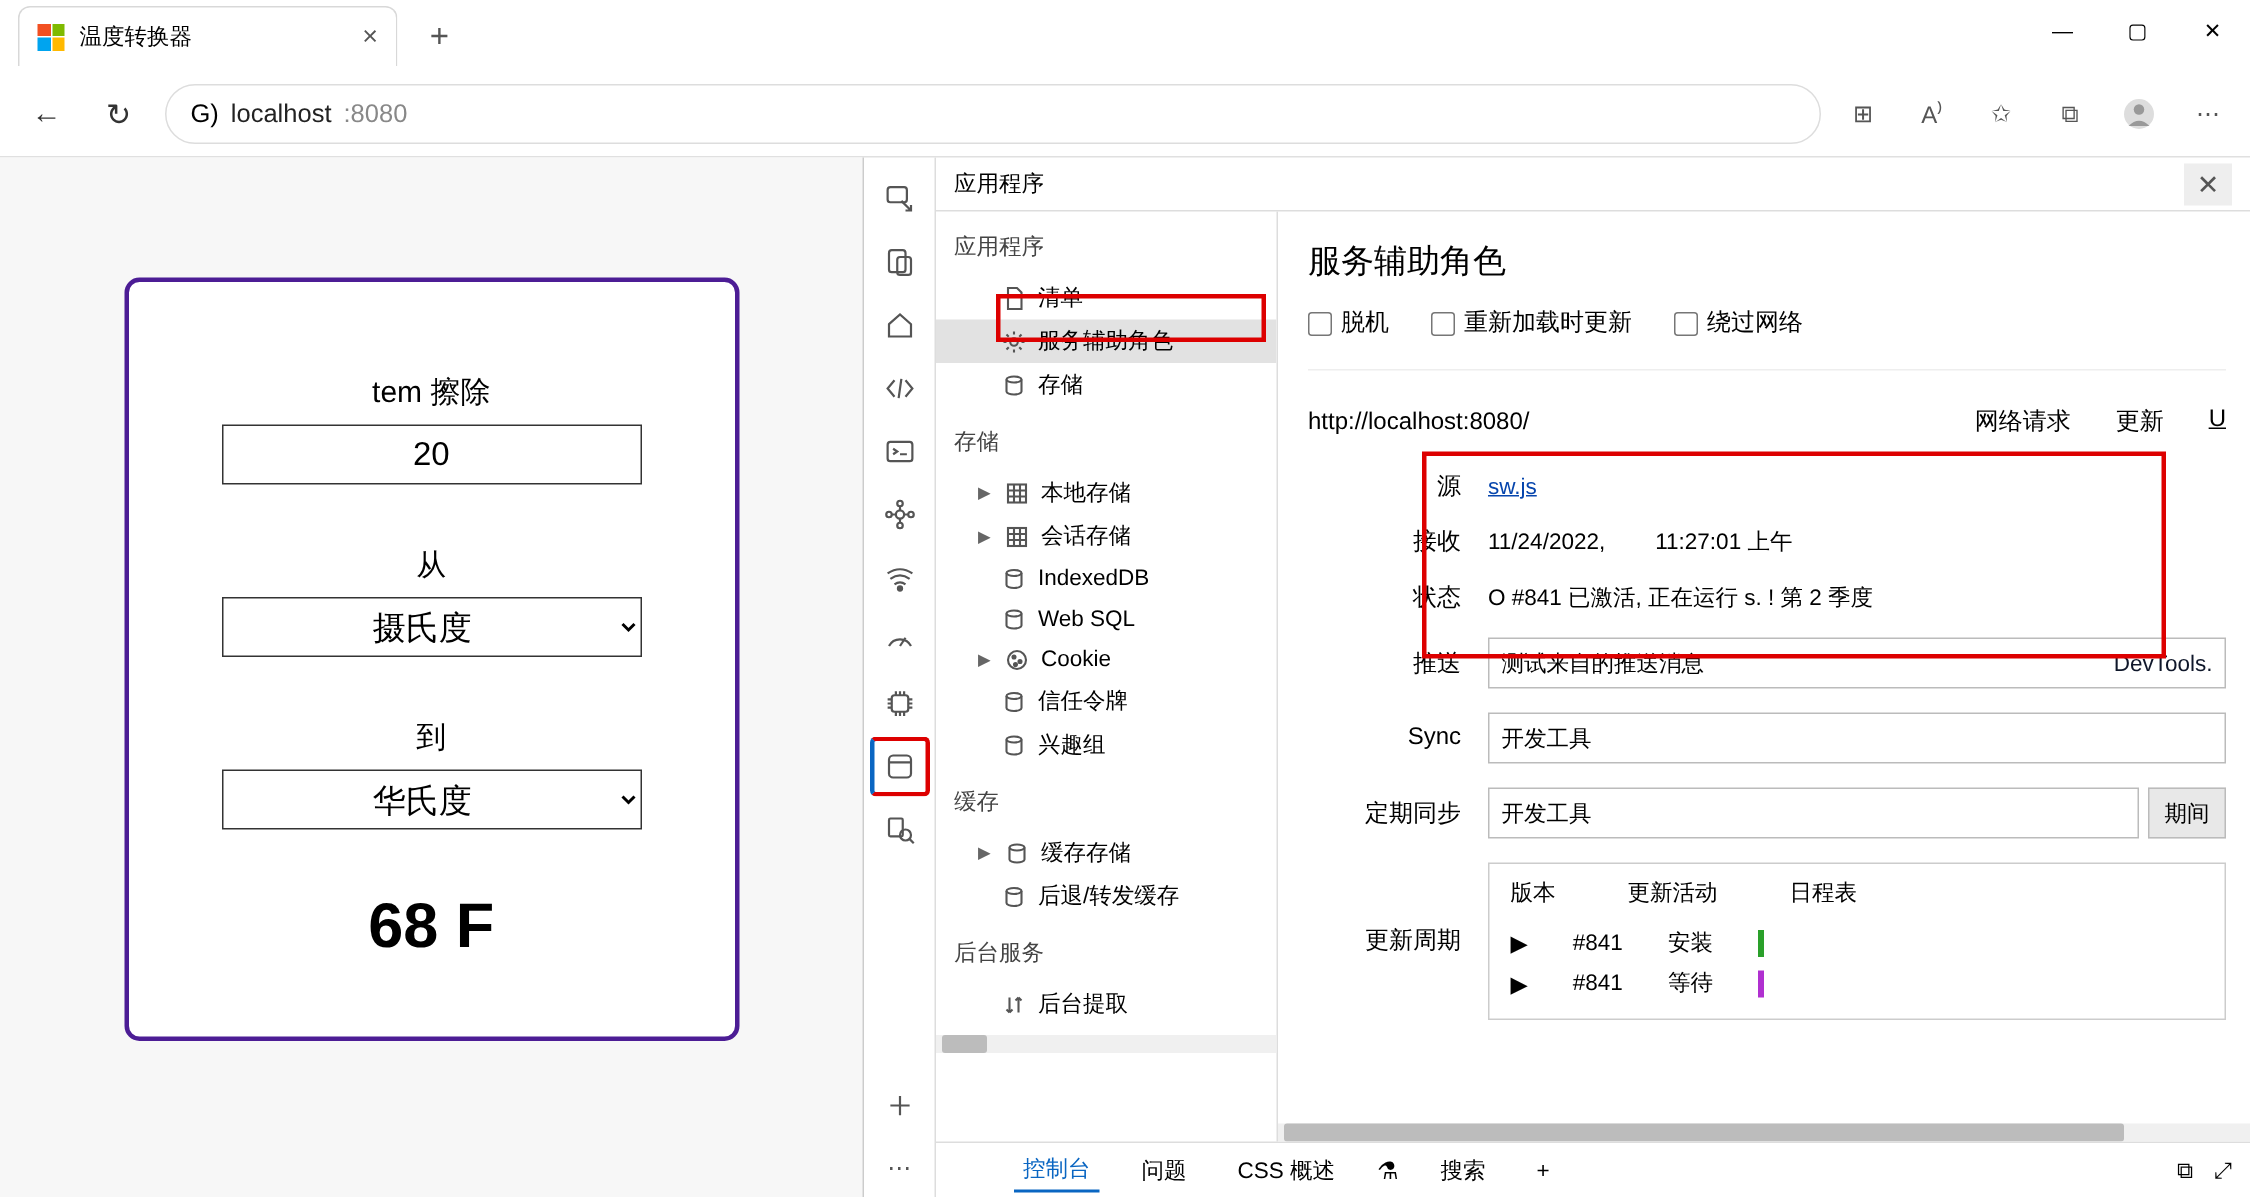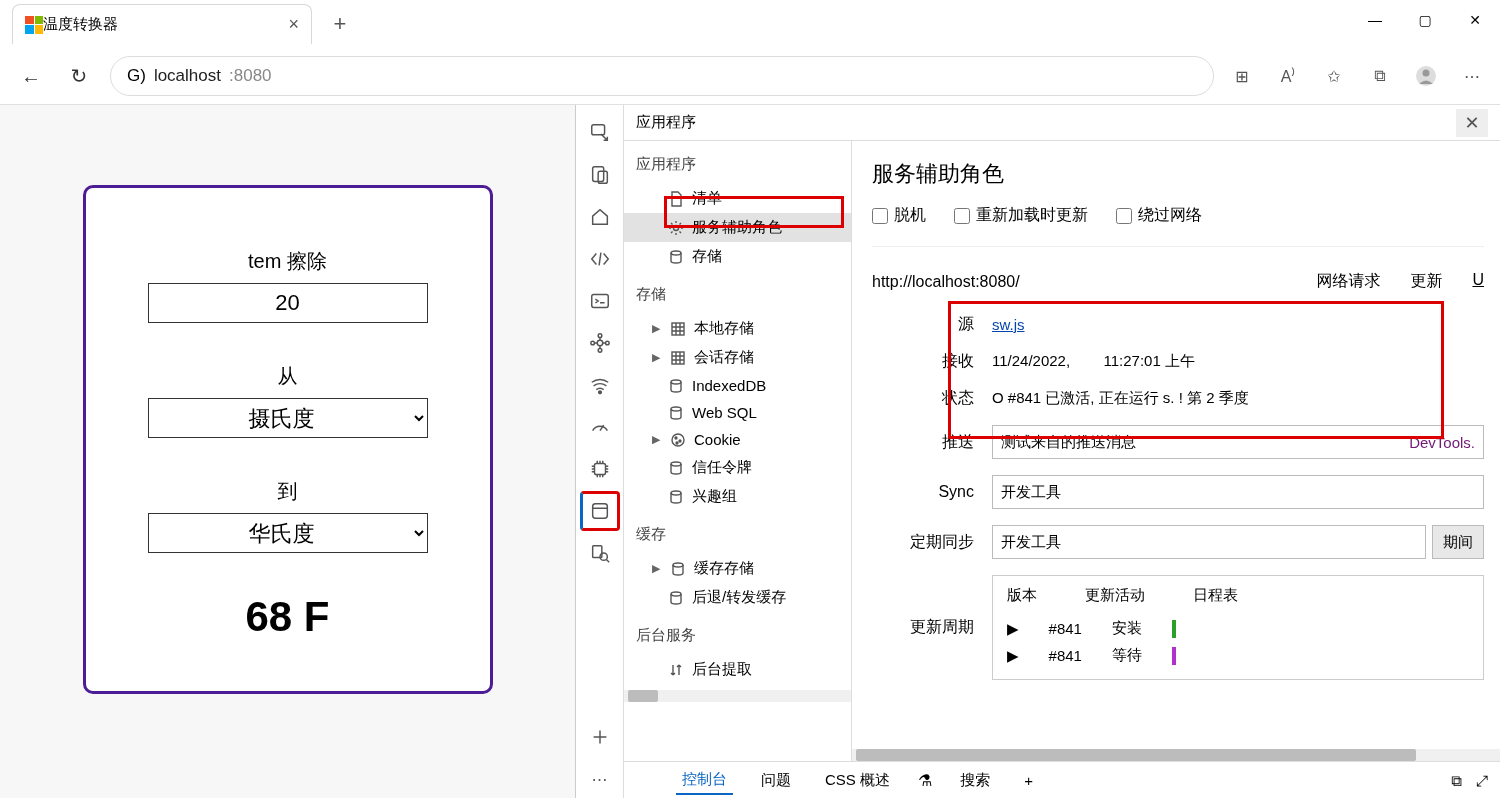--- a/index.html
+++ b/index.html
@@ -1,21 +1,21 @@
 <!DOCTYPE html>
 <html><head>
 <meta charset="utf-8">
 <style>
 * { margin: 0; padding: 0; box-sizing: border-box; font-family: "Segoe UI", "Microsoft YaHei", sans-serif; }
 body { background: #fff; width: 1500px; height: 798px; overflow: hidden; }
 
 
 .browser-top { border-bottom: 1px solid #e0e0e0; }
 .tab-bar { display: flex; align-items: center; height: 48px; padding-left: 12px; gap: 8px; }
-.tab { display: flex; align-items: center; background: #fff; border: 1px solid #d8d8d8; border-bottom: none; border-radius: 8px 8px 0 0; padding: 8px 12px; height: 40px; width: 300px; }
+.tab { display: flex; align-items: center; gap: 10px; background: #fff; border: 1px solid #d8d8d8; border-bottom: none; border-radius: 8px 8px 0 0; padding: 8px 12px; height: 40px; width: 253px; }
 .tab .favicon { width: 18px; height: 18px; display: grid; grid-template-columns: 1fr 1fr; grid-template-rows: 1fr 1fr; gap: 1px; }
 .tab .favicon span:nth-child(1){background:#f25022;} .tab .favicon span:nth-child(2){background:#7fba00;}
 .tab .favicon span:nth-child(3){background:#00a4ef;} .tab .favicon span:nth-child(4){background:#ffb900;}
 .tab .title { flex: 1; font-size: 15px; }
 .close-x { font-size: 18px; color: #555; cursor: pointer; }
 .newtab { width: 40px; text-align: center; font-size: 22px; color: #555; }
 
 .addr-bar { display: flex; align-items: center; height: 56px; padding: 0 14px; gap: 14px; }
 .nav-btn { width: 34px; height: 34px; display: flex; align-items: center; justify-content: center; font-size: 20px; color: #333; }
 .addr-input { flex: 1; display: flex; align-items: center; height: 40px; border: 1px solid #ddd; border-radius: 20px; padding: 0 16px; font-size: 17px; gap: 8px; }
@@ -70,21 +70,21 @@
 
 .sw-toprow { display: flex; align-items: center; margin-bottom: 22px; gap: 30px; }
 .sw-toprow .origin { flex: 1; font-size: 16px; }
 .sw-toprow .links { display: flex; gap: 30px; font-size: 16px; }
 .sw-toprow .links span:last-child { text-decoration: underline; }
 
 .sw-grid { display: grid; grid-template-columns: 120px 1fr; row-gap: 16px; align-items: center; }
 .sw-grid .lbl { text-align: right; padding-right: 18px; font-size: 16px; }
 .sw-link { color: #0645ad; text-decoration: underline; }
 .sw-input { width: 100%; height: 34px; border: 1px solid #bbb; padding: 0 8px; font-size: 15px; display:flex; align-items:center; justify-content:space-between; }
-.sw-input .devtext { color: #701a75; }
+.sw-input .devtext { color: #0f172a; }
 .period-btn { background: #e8e8e8; border: 1px solid #bbb; height: 34px; padding: 0 10px; font-size: 15px; }
 
 .cycle-box { border: 1px solid #ccc; padding: 10px 14px; }
 .cycle-head { display: flex; gap: 48px; font-size: 15px; margin-bottom: 10px; }
 .cycle-row { display: flex; align-items: center; gap: 30px; font-size: 15px; padding: 4px 0; }
 .cycle-row .bar { width: 4px; height: 18px; }
 .cycle-row .bar.g { background: #2aa02a; }
 .cycle-row .bar.p { background: #b030d0; }
 .red-box2 { border: 3px solid #d00; position: absolute; }
 

